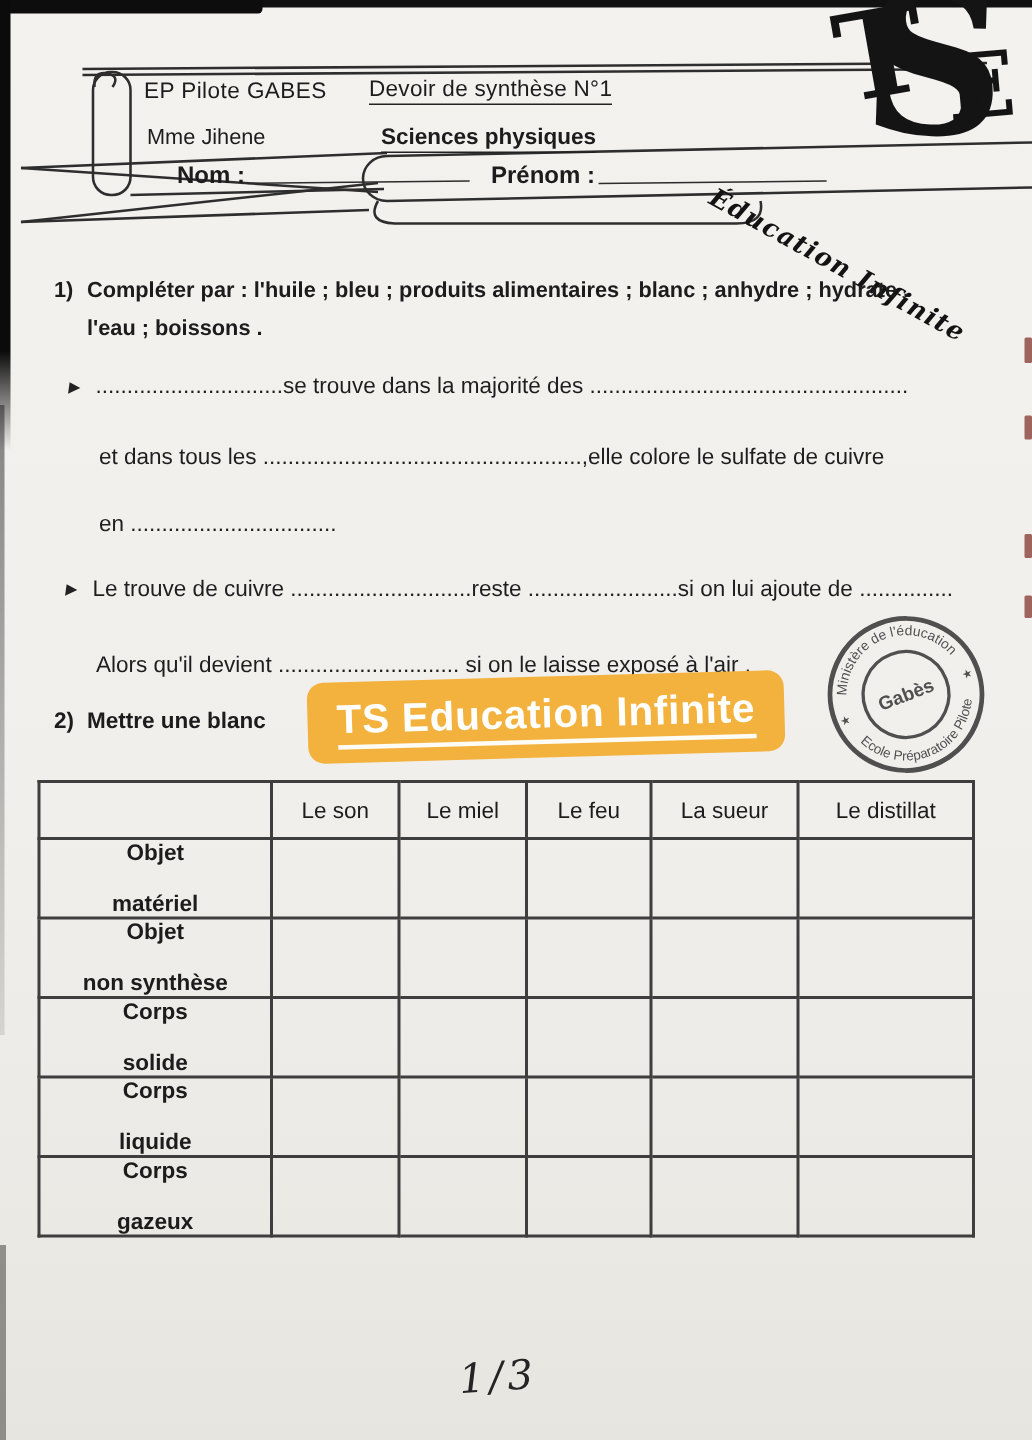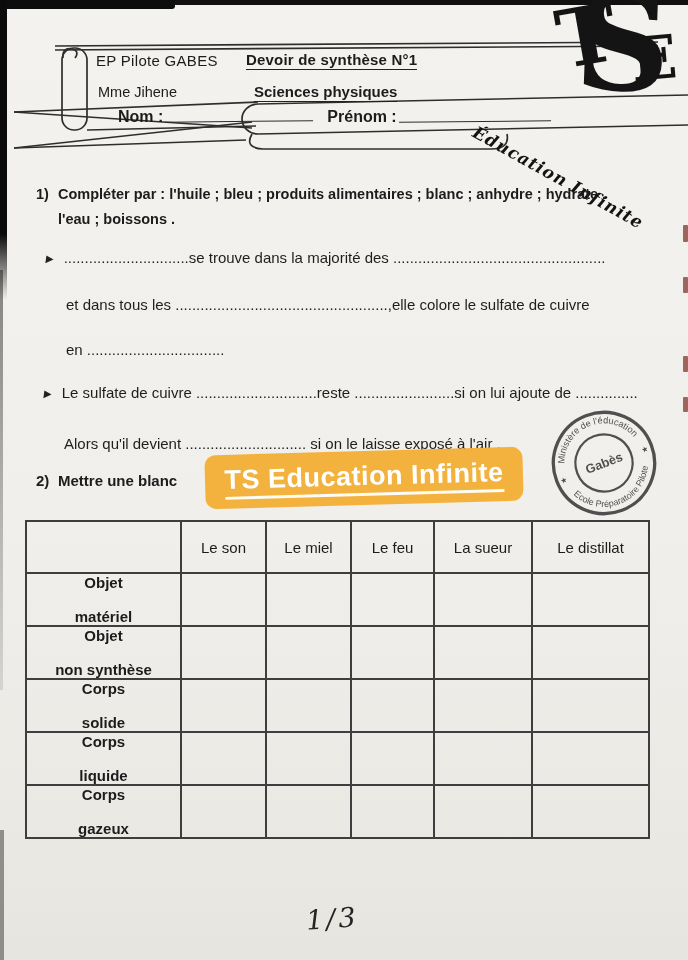--- a/index.html
+++ b/index.html
@@ -15,21 +15,21 @@
   .edge-left-low{position:absolute;top:270px;left:0;width:3px;height:420px;background:linear-gradient(180deg,rgba(40,40,40,.55),rgba(40,40,40,.12));}
   .edge-bottom-left{position:absolute;bottom:0;left:0;width:4px;height:130px;background:rgba(35,33,30,.45);}
   .edge-mark{position:absolute;right:0;width:5px;background:#82352e;opacity:.75;border-radius:1px;}
 
   
   .banner-svg{position:absolute;top:36px;left:0;width:688px;height:135px;}
   .banner-svg path,.banner-svg rect{fill:none;stroke:#2e2e2e;stroke-width:1.7;}
 
   .school{position:absolute;top:52px;left:96px;font-size:15px;letter-spacing:.3px;}
   .teacher{position:absolute;top:84px;left:98px;font-size:14.5px;}
-  .doc-title{position:absolute;top:51px;left:246px;font-size:15px;font-weight:bold;border-bottom:1.8px solid #222;padding-bottom:1px;letter-spacing:.2px;}
+  .doc-title{position:absolute;top:51px;left:246px;font-size:15px;font-weight:normal;border-bottom:1.8px solid #222;padding-bottom:1px;letter-spacing:.2px;}
   .doc-subject{position:absolute;top:83px;left:254px;font-size:15px;font-weight:bold;border-bottom:1.8px solid #222;padding-bottom:1px;}
   .name-row{position:absolute;top:107px;left:118px;font-size:16px;font-weight:bold;white-space:nowrap;}
   .write-line{display:inline-block;width:148px;border-bottom:1.8px solid #2c2c2c;height:14px;transform:rotate(-.6deg);margin-left:2px;}
   .write-line.second{width:152px;}
   .name-row .plabel{margin-left:14px;}
 
   
   .logo{position:absolute;top:-10px;left:533px;width:158px;height:160px;font-family:"DejaVu Serif",serif;color:#141414;}
   .logo span{position:absolute;font-weight:bold;line-height:1;}
   .logo .l-t{left:24px;top:6px;font-size:80px;transform:rotate(-10deg);}
@@ -70,21 +70,21 @@
   }
 
   
   .stamp{position:absolute;top:406px;left:549px;width:110px;height:114px;transform:rotate(-21deg);opacity:.88;z-index:3;}
   .stamp circle{fill:none;stroke:#3a3a3a;}
   .stamp text{fill:#3a3a3a;font-family:"Liberation Sans",sans-serif;}
 
   
   .grid{position:absolute;top:520px;left:25px;border-collapse:collapse;table-layout:fixed;width:623px;}
   .grid th,.grid td{border:2px solid #3e3e3e;padding:0;text-align:center;vertical-align:middle;background:transparent;}
-  .grid thead tr{height:52px;}
+  .grid thead tr{height:38px;}
   .grid tbody tr{height:50px;}
   .grid th{font-size:15px;font-weight:normal;}
   .row-label{display:flex;flex-direction:column;align-items:center;justify-content:center;gap:17px;font-size:15px;font-weight:bold;}
 
   
   .page-num{
     position:absolute;top:903px;left:306px;font-family:"DejaVu Serif",serif;
     font-style:italic;font-size:27px;color:#242424;transform:rotate(-4deg);letter-spacing:3px;
   }
 </style>
@@ -139,21 +139,21 @@
     <span class="q-num">1)</span><span>Compléter par :  l'huile ; bleu ; produits alimentaires ;  blanc  ;  anhydre ;  hydrate .</span>
   </div>
   <div class="q-row q1-l2">l'eau ; boissons .</div>
 
   <div class="fill-line fl-0">
     <span class="bullet">▶</span><span>..............................se trouve dans la majorité des ...................................................</span>
   </div>
   <div class="fill-line fl-2">en .................................</div>
   <div class="fill-line fl-1">et dans tous les ...................................................,elle colore le sulfate de cuivre</div>
   <div class="fill-line fl-3">
-    <span class="bullet">▶</span><span>Le sulfate de cuivre .............................reste ........................si on lui ajoute de ...............</span>
+    <span class="bullet">▶</span><span>Le trouve de cuivre .............................reste ........................si on lui ajoute de ...............</span>
   </div>
   <div class="fill-line fl-4">Alors qu'il  devient ............................. si on le laisse exposé à l'air .</div>
 
   <div class="q-row q2-row">
     <span class="q-num">2)</span><span>Mettre une blanc</span>
   </div>
 
   <div class="watermark">
     <span class="wm-text">TS Education Infinite</span>
   </div>

